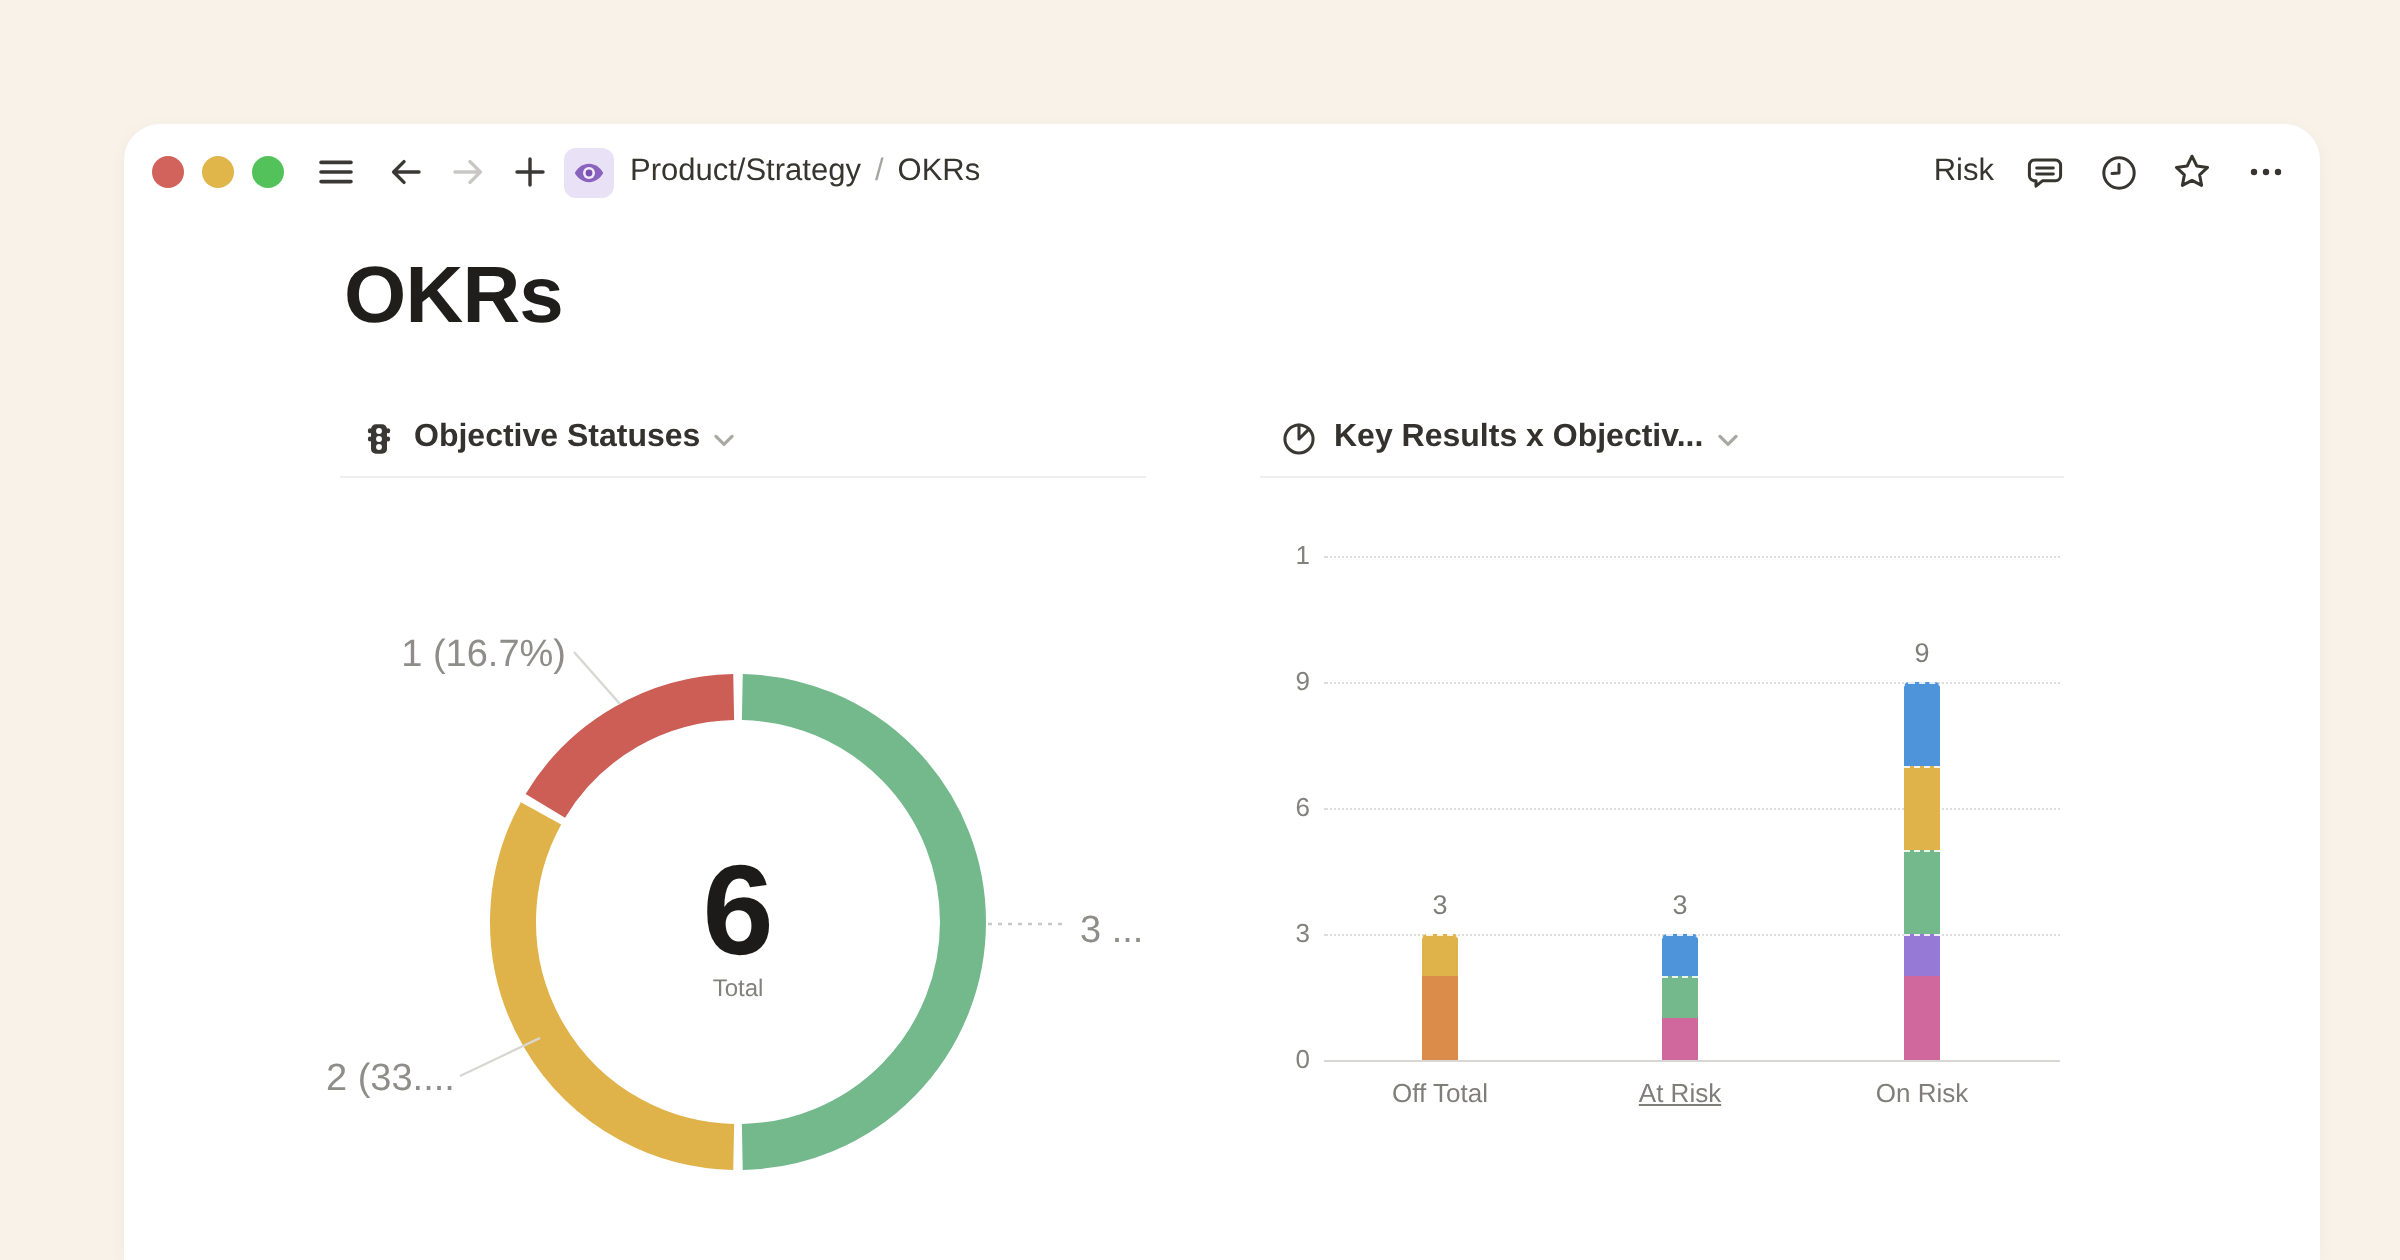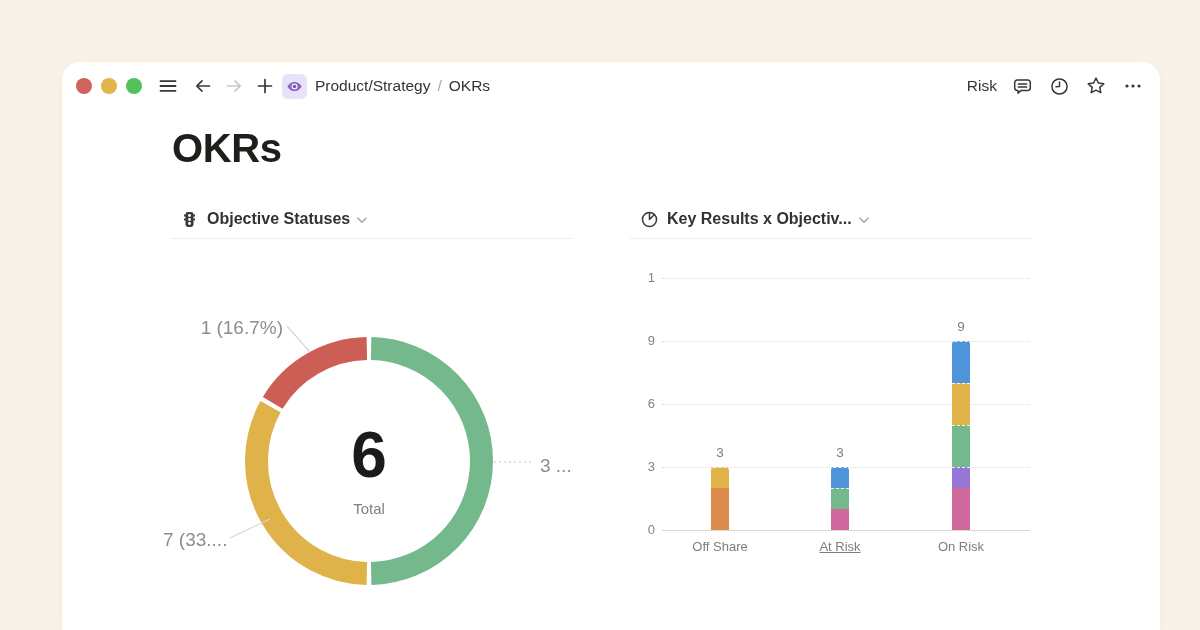--- a/index.html
+++ b/index.html
@@ -33,21 +33,21 @@
   .chart-header .ttl{font-size:16px;font-weight:700;color:#34322E;margin-left:8px}
   .chart-header .chev{margin-left:7px;margin-top:2px}
   .divider{position:absolute;top:176px;height:1px;background:#EFEFED}
   
   .donut-body{position:absolute;left:88px;top:185px;width:423px;height:383px}
   .donut-body svg{position:absolute;left:0;top:0}
   .callout{position:absolute;font-size:19px;color:#8E8D89;white-space:nowrap}
   .center-wrap{position:absolute;left:119px;top:176px;width:200px;
                text-align:center;pointer-events:none}
   .center-value{font-size:64px;font-weight:600;color:#1C1B19;line-height:64px}
-  .center-label{font-size:15px;color:#82817D;margin-top:13px}
+  .center-label{font-size:12px;color:#82817D;}
   
   .bar-body{position:absolute;left:568px;top:185px;width:402px;height:383px}
   .gridline{position:absolute;left:32px;width:368px;height:0;
             border-top:1px dotted #DEDDDA}
   .baseline{position:absolute;left:32px;width:368px;height:0;
             border-top:1px solid #D8D7D4}
   .ytick{position:absolute;left:0;width:25px;text-align:right;font-size:13px;
          color:#83827E;height:15px;line-height:15px}
   .xtick{position:absolute;width:90px;text-align:center;font-size:13px;
          color:#7F7E7A}
@@ -151,21 +151,21 @@
   <div class="donut-body">
     <svg width="423" height="383" viewBox="0 0 423 383">
         <path d="M 221.1597122699651 101.52073238631503 A 112.5 112.5 0 0 1 221.15971226996507 326.47926761368495" stroke="#74B98C" stroke-width="23" fill="none"></path>
         <path d="M 216.8402877300349 326.47926761368495 A 112.5 112.5 0 0 1 120.51024071249796 159.63073188381227" stroke="#E0B24A" stroke-width="23" fill="none"></path>
         <path d="M 122.66995298246307 155.8900005025028 A 112.5 112.5 0 0 1 216.84028773003482 101.52073238631503" stroke="#CD5E55" stroke-width="23" fill="none"></path>
         <line x1="137" y1="79" x2="160" y2="105" stroke="#D8D7D4" stroke-width="1.2"></line>
         <line x1="80" y1="291" x2="120" y2="272" stroke="#D8D7D4" stroke-width="1.2"></line>
         <line x1="344" y1="215" x2="384" y2="215" stroke="#C9C8C5" stroke-width="1.2" stroke-dasharray="2 3"></line>
       </svg>
     <div class="callout" style="left:30px;top:70px;width:103px;text-align:right">1 (16.7%)</div>
-    <div class="callout" style="left:13px;top:282px">7 (33....</div>
+    <div class="callout" style="left:13px;top:282px">2 (33....</div>
     <div class="callout" style="left:390px;top:208px">3 ...</div>
     <div class="center-wrap">
       <div class="center-value">6</div>
       <div class="center-label">Total</div>
     </div>
   </div>
 
   <div class="chart-header" style="left:578px;width:392px">
     <svg width="19" height="19" viewBox="0 0 20 20">
       <circle cx="10" cy="10" r="7.4" stroke="#3A3835" stroke-width="1.6" fill="none"></circle>
@@ -185,21 +185,21 @@
       <div class="ytick" style="top: 212px;">3</div>
       <div class="gridline" style="top: 157px;"></div>
       <div class="ytick" style="top: 149px;">6</div>
       <div class="gridline" style="top: 94px;"></div>
       <div class="ytick" style="top: 86px;">9</div>
       <div class="gridline" style="top: 31px;"></div>
       <div class="ytick" style="top: 23px;">1</div>
       <div class="seg" style="left: 81px; top: 241px; width: 18px; height: 42px; background: rgb(219, 140, 75);"></div>
       <div class="seg" style="left: 81px; top: 220px; width: 18px; height: 21px; background: rgb(224, 178, 74); border-radius: 2.5px 2.5px 0px 0px; border-top: 1px dashed rgba(255, 255, 255, 0.85); box-sizing: border-box;"></div>
       <div class="bar-value" style="left: 70px; top: 198px;">3</div>
-      <div class="xtick" style="left: 45px; top: 292px;">Off Share</div>
+      <div class="xtick" style="left: 45px; top: 292px;">Off Total</div>
       <div class="seg" style="left: 201px; top: 262px; width: 18px; height: 21px; background: rgb(208, 104, 157);"></div>
       <div class="seg" style="left: 201px; top: 241px; width: 18px; height: 21px; background: rgb(116, 185, 140); border-top: 1px dashed rgba(255, 255, 255, 0.85); box-sizing: border-box;"></div>
       <div class="seg" style="left: 201px; top: 220px; width: 18px; height: 21px; background: rgb(77, 148, 219); border-radius: 2.5px 2.5px 0px 0px; border-top: 1px dashed rgba(255, 255, 255, 0.85); box-sizing: border-box;"></div>
       <div class="bar-value" style="left: 190px; top: 198px;">3</div>
       <div class="xtick" style="left: 165px; top: 292px; text-decoration: underline;">At Risk</div>
       <div class="seg" style="left: 322px; top: 241px; width: 18px; height: 42px; background: rgb(208, 104, 157);"></div>
       <div class="seg" style="left: 322px; top: 220px; width: 18px; height: 21px; background: rgb(150, 120, 214); border-top: 1px dashed rgba(255, 255, 255, 0.85); box-sizing: border-box;"></div>
       <div class="seg" style="left: 322px; top: 178px; width: 18px; height: 42px; background: rgb(116, 185, 140); border-top: 1px dashed rgba(255, 255, 255, 0.85); box-sizing: border-box;"></div>
       <div class="seg" style="left: 322px; top: 136px; width: 18px; height: 42px; background: rgb(224, 178, 74); border-top: 1px dashed rgba(255, 255, 255, 0.85); box-sizing: border-box;"></div>
       <div class="seg" style="left: 322px; top: 94px; width: 18px; height: 42px; background: rgb(77, 148, 219); border-radius: 2.5px 2.5px 0px 0px; border-top: 1px dashed rgba(255, 255, 255, 0.85); box-sizing: border-box;"></div>

